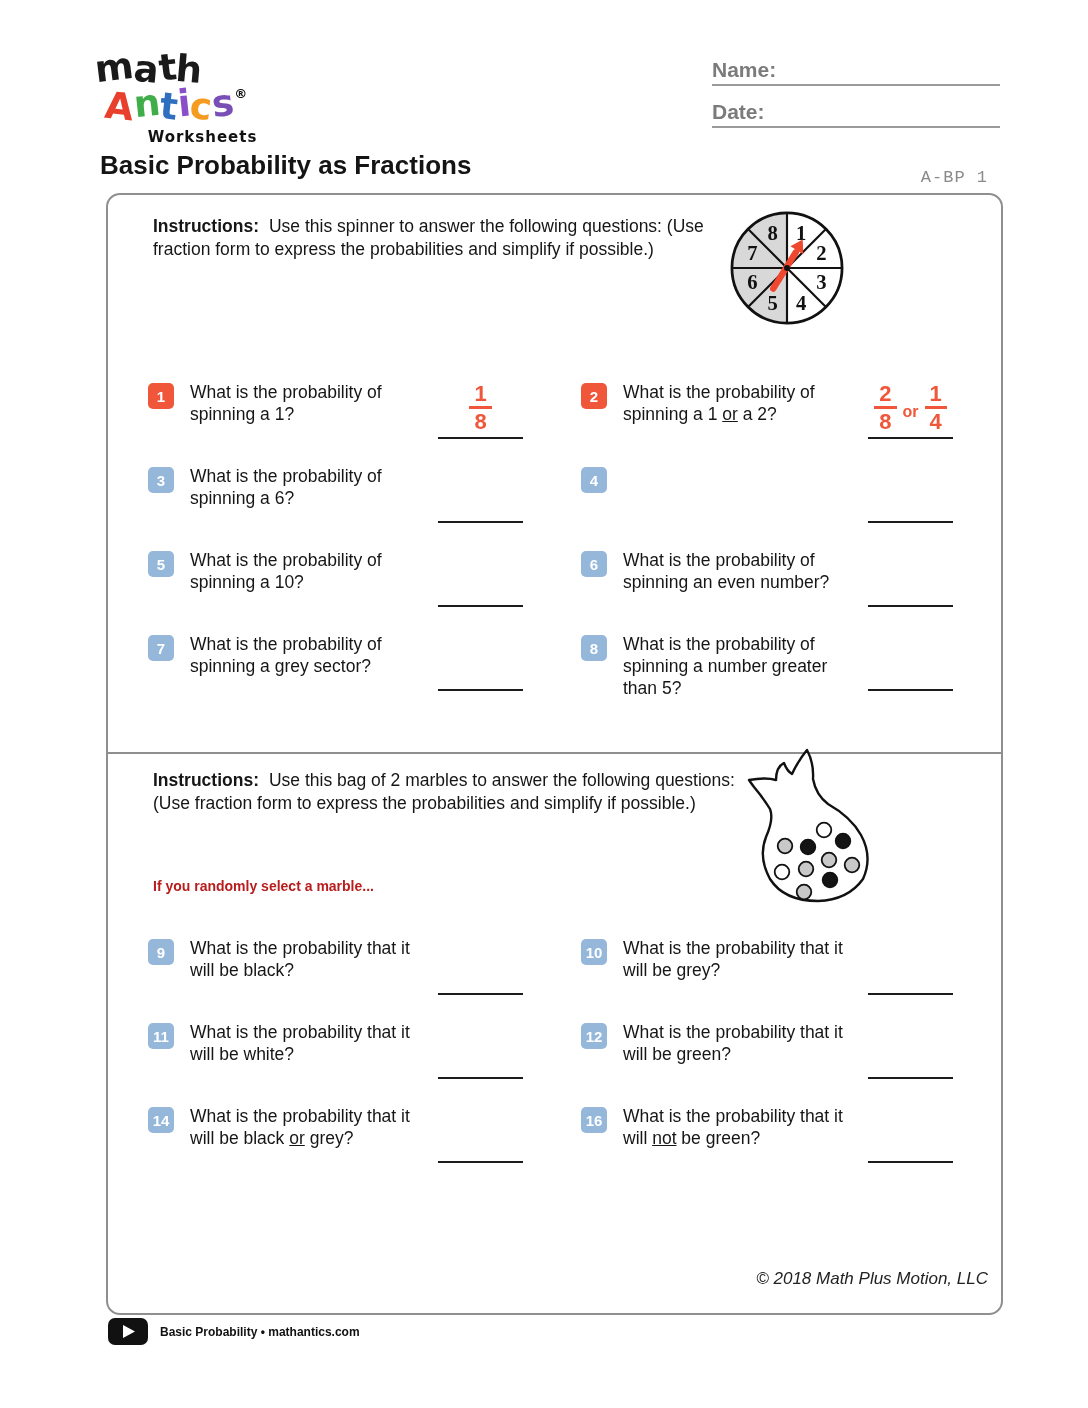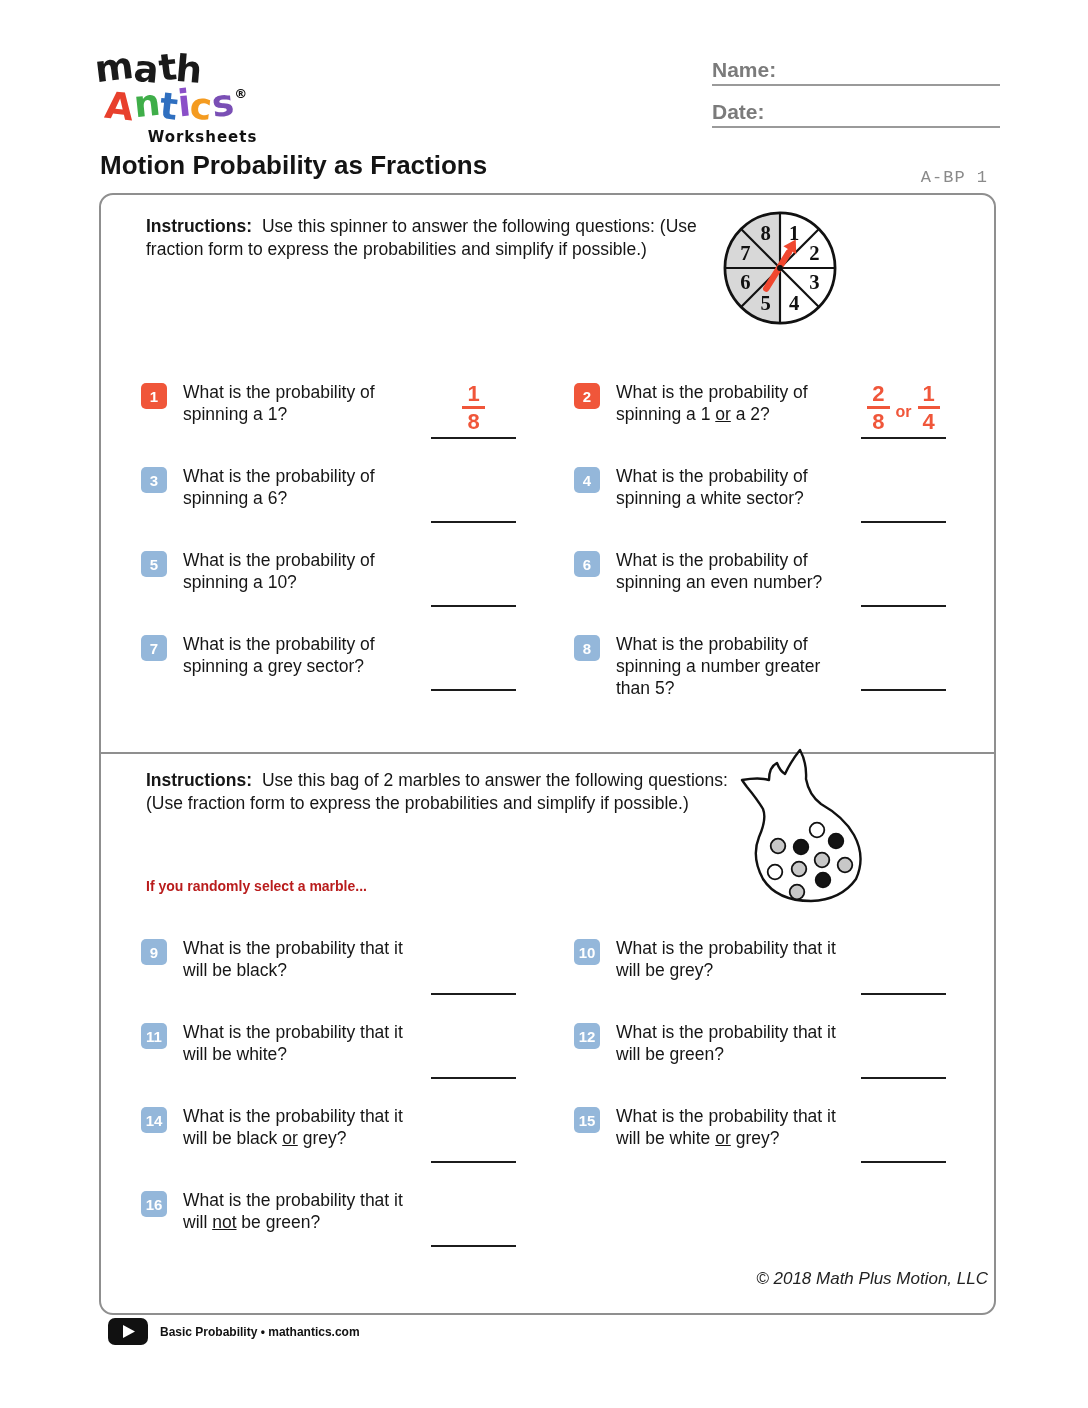--- a/index.html
+++ b/index.html
@@ -23,21 +23,21 @@
   .idlabel{font-weight:bold;font-size:21px;color:#7b7b7b;}
   .name-row{top:58px;}
   .date-row{top:100px;}
 
   
   .wstitle{position:absolute;left:100px;top:150px;font-size:26px;font-weight:bold;color:#141414;}
   .wscode{position:absolute;right:100px;top:168px;font-family:"Liberation Mono","DejaVu Sans Mono",monospace;
           font-size:17px;color:#8a8a8a;letter-spacing:1px;text-align:right;}
 
   
-  .mainbox{position:absolute;left:99px;top:193px;width:893px;height:1118px;
+  .mainbox{position:absolute;left:106px;top:193px;width:893px;height:1118px;
            border:2px solid #8f8f8f;border-radius:14px;background:#fff;}
   .divider{position:absolute;left:0;right:0;top:557px;border-top:2px solid #8f8f8f;}
 
   .instr{position:absolute;font-size:17.5px;line-height:1.32;color:#161616;}
   .instr1{left:45px;top:20px;width:565px;}
   .instr2{left:45px;top:574px;width:592px;}
   .instr b{font-weight:bold;}
   .instr .gap{display:inline-block;width:10px;}
   .leadin{position:absolute;left:45px;top:683px;font-size:14px;font-weight:bold;color:#b91c1c;}
 
@@ -84,21 +84,21 @@
     <div class="logo-sub">Worksheets</div>
   </div>
 
   <div class="iddata idrow name-row" style="position:absolute;top:58px;">
     <span class="idlabel">Name:</span>
   </div>
   <div class="iddata idrow date-row" style="position:absolute;top:100px;">
     <span class="idlabel">Date:</span>
   </div>
 
-  <div class="wstitle">Motion Probability as Fractions</div>
+  <div class="wstitle">Basic Probability as Fractions</div>
   <div class="wscode">A-BP 1</div>
 
   <div class="mainbox">
     <div class="divider"></div>
 
     <div class="instr instr1">
       <b>Instructions:</b><span class="gap"></span><span>Use this spinner to answer the following questions: (Use fraction form to express the probabilities and simplify if possible.)</span>
     </div>
 
     <div class="spinner-wrap">
@@ -163,21 +163,20 @@
         </div>
         <div class="q">
           <span class="badge blue">3</span>
           <div class="qtext">What is the probability of spinning a 6?</div>
           <div class="answer">
             <div class="ansline"></div>
           </div>
         </div>
         <div class="q">
           <span class="badge blue">4</span>
-          <div class="qtext">What is the probability of spinning a white sector?</div>
           <div class="answer">
             <div class="ansline"></div>
           </div>
         </div>
         <div class="q">
           <span class="badge blue">5</span>
           <div class="qtext">What is the probability of spinning a 10?</div>
           <div class="answer">
             <div class="ansline"></div>
           </div>
@@ -261,27 +260,20 @@
           </div>
         </div>
         <div class="q">
           <span class="badge blue">14</span>
           <div class="qtext">What is the probability that it will be black <span class="uword">or</span> grey?</div>
           <div class="answer">
             <div class="ansline"></div>
           </div>
         </div>
         <div class="q">
-          <span class="badge blue">15</span>
-          <div class="qtext">What is the probability that it will be white <span class="uword">or</span> grey?</div>
-          <div class="answer">
-            <div class="ansline"></div>
-          </div>
-        </div>
-        <div class="q">
           <span class="badge blue">16</span>
           <div class="qtext">What is the probability that it will <span class="uword">not</span> be green?</div>
           <div class="answer">
             <div class="ansline"></div>
           </div>
         </div>
       </div>
   </div>
 
   <div class="footer-left">

